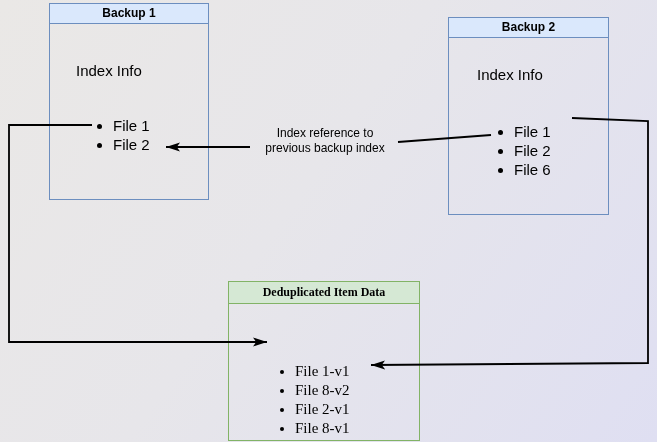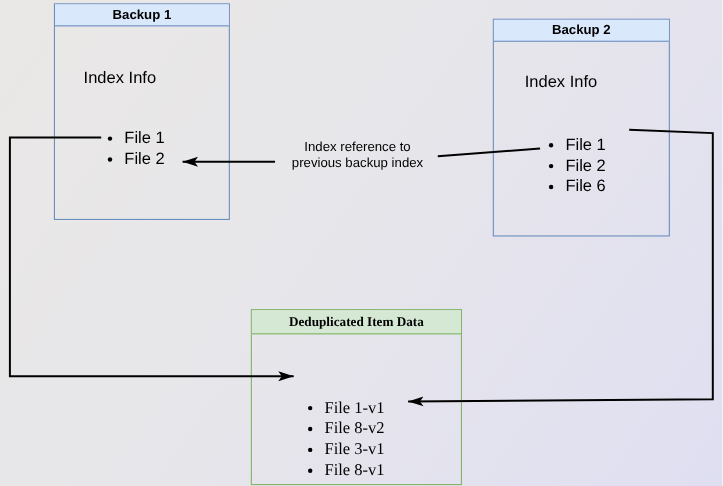--- a/index.html
+++ b/index.html
@@ -106,21 +106,21 @@
       <li>File 2</li>
       <li>File 6</li>
     </ul>
   </div>
 
   <div class="box green" id="dedup">
     <div class="box-header">Deduplicated Item Data</div>
     <ul class="file-list">
       <li>File 1-v1</li>
       <li>File 8-v2</li>
-      <li>File 3-v1</li>
+      <li>File 2-v1</li>
       <li>File 8-v1</li>
     </ul>
   </div>
 
   <div class="annotation">Index reference to previous backup index</div>
 
   <svg class="arrows" width="657" height="442" viewBox="0 0 657 442">
     <defs>
       <marker id="arrowhead" markerUnits="userSpaceOnUse" markerWidth="16" markerHeight="12" refX="14" refY="5" orient="auto">
         <path d="M0,0.5 L14,5 L0,9.5 L3.2,5 Z"></path>

